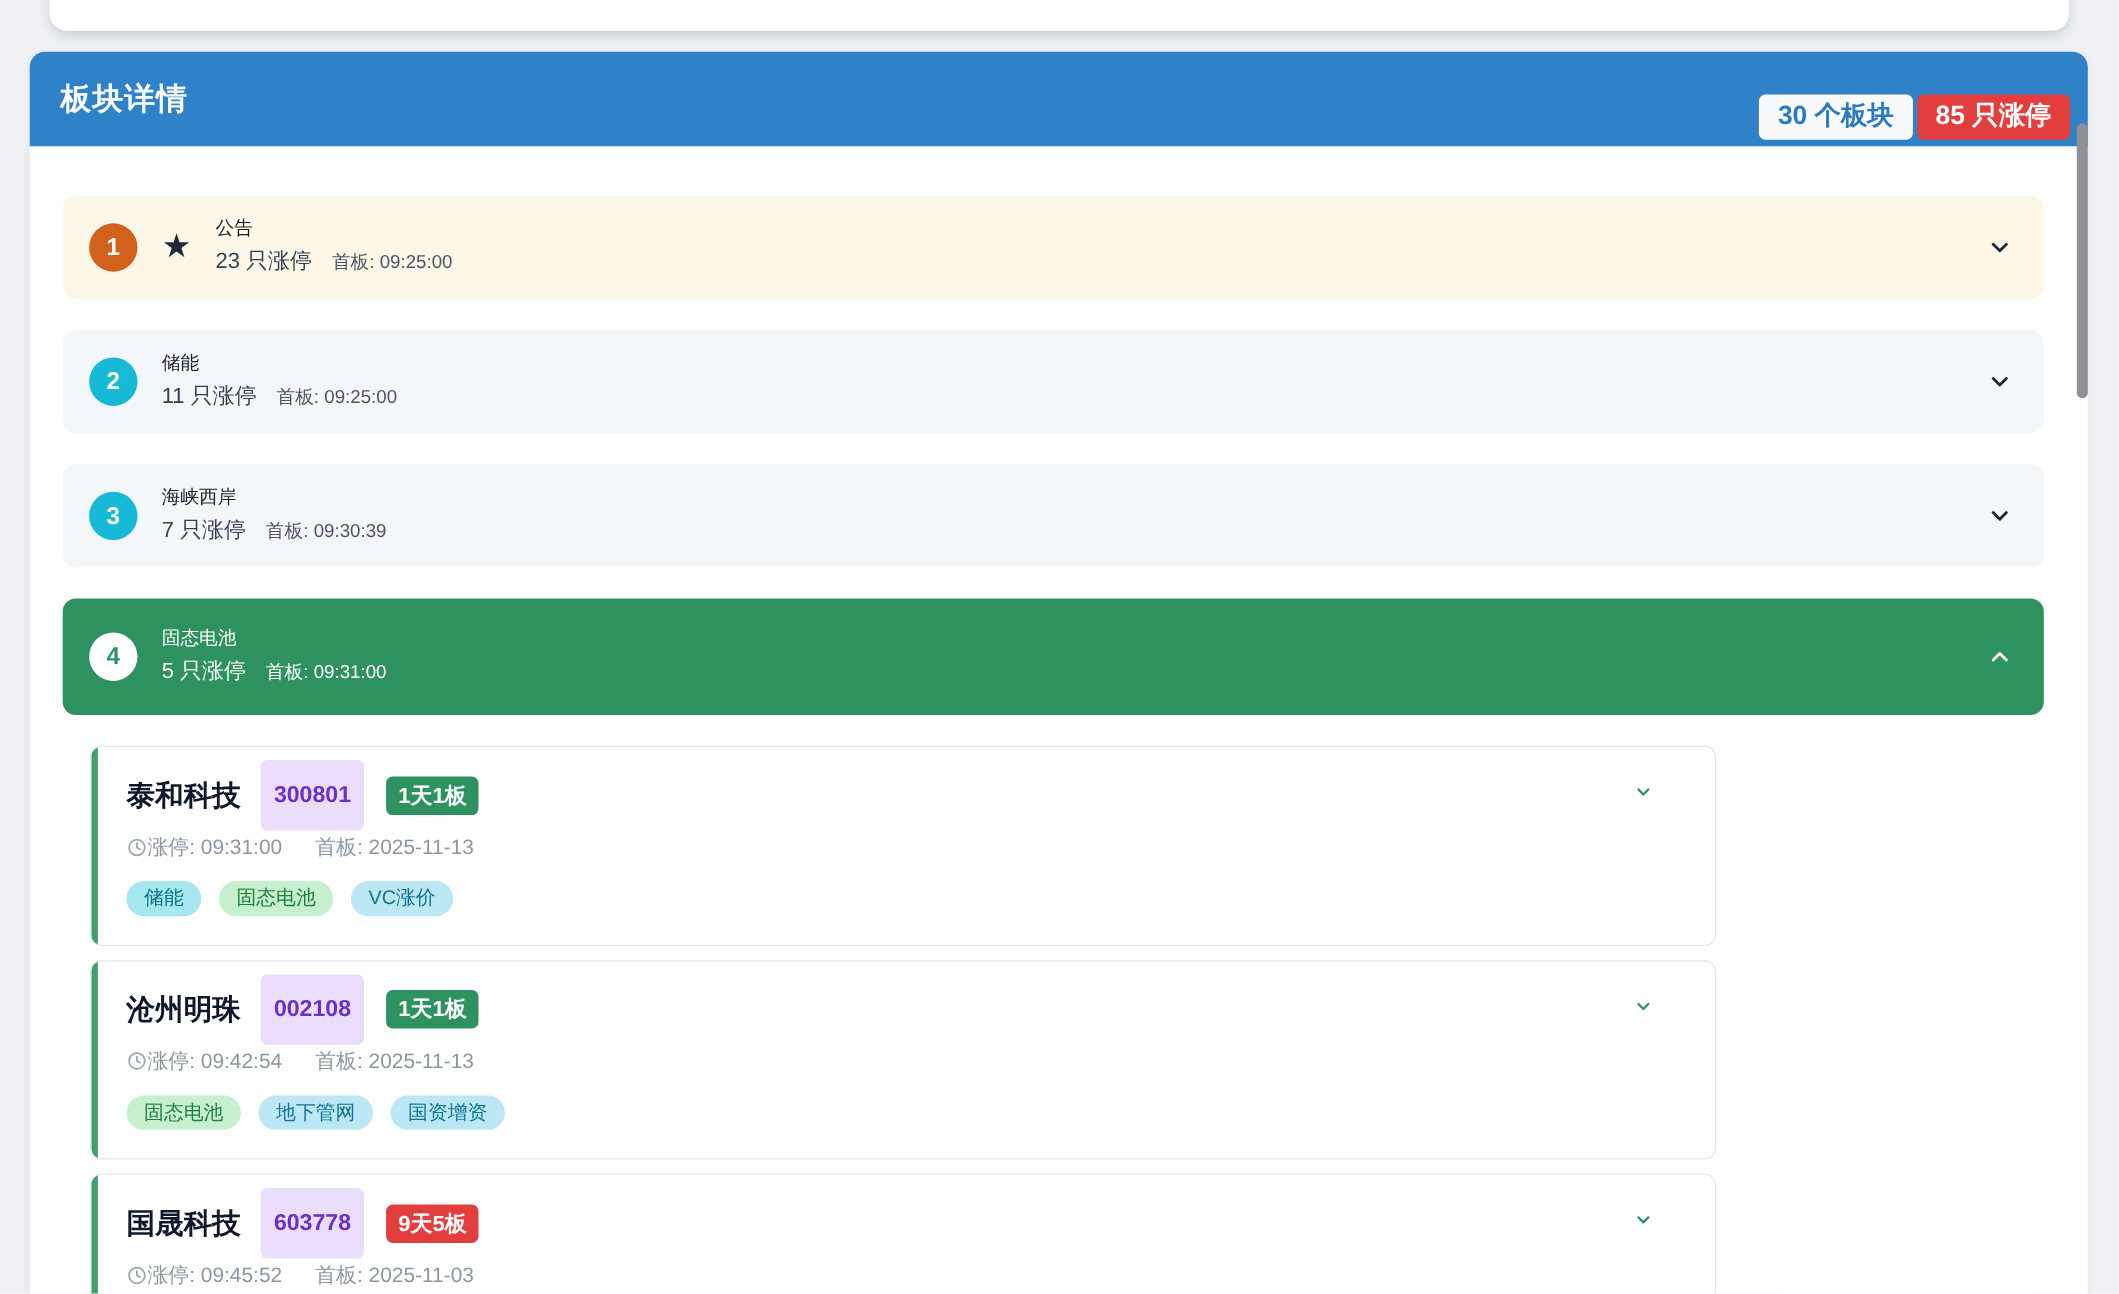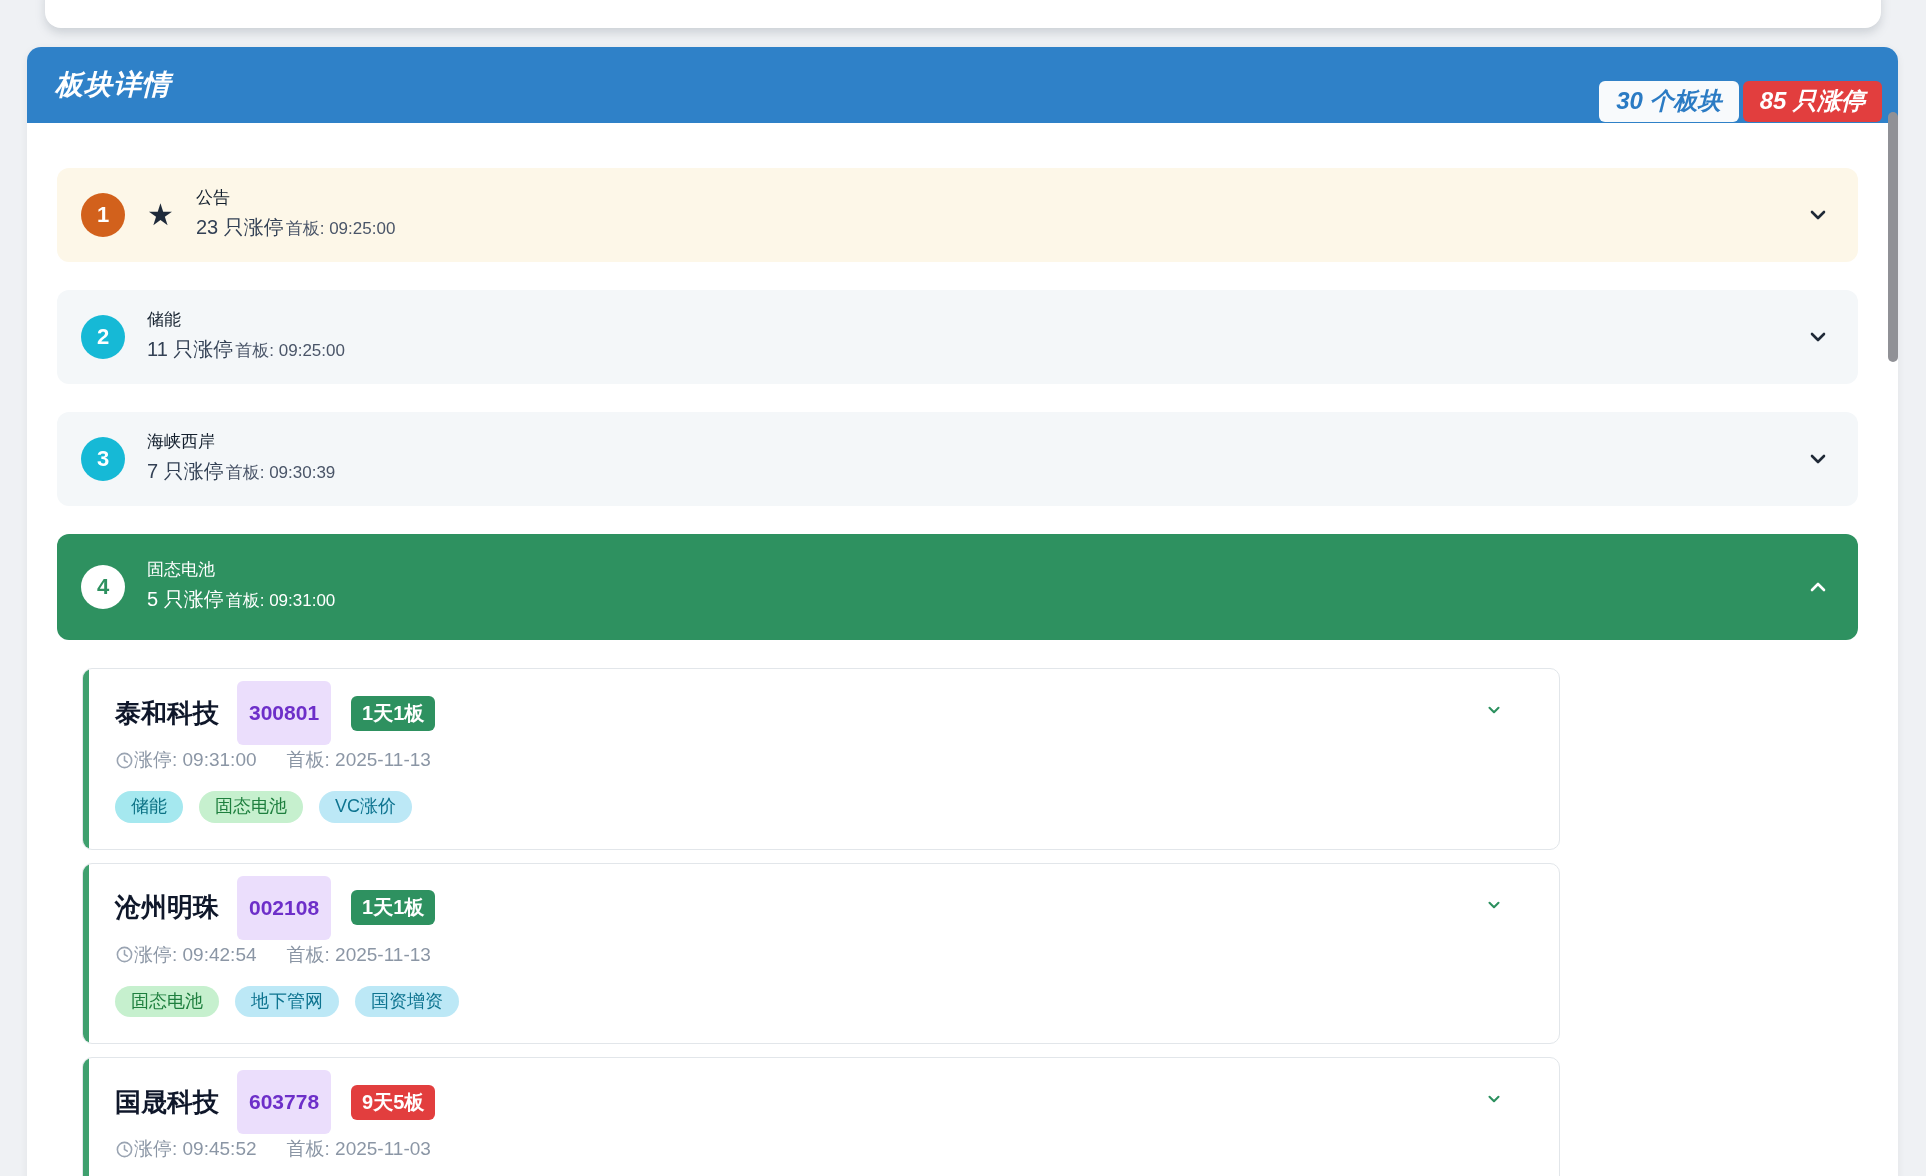--- a/index.html
+++ b/index.html
@@ -13,22 +13,22 @@
     position:absolute; left:45px; top:-20px; width:1836px; height:48px;
     background:#FFFFFF; border-radius:16px;
     box-shadow:0 5px 10px rgba(120,130,140,0.28);
   }
   .panel{
     position:absolute; left:27px; top:47px; width:1871px; height:1200px;
     background:#FFFFFF; border-radius:14px 14px 0 0;
     box-shadow:0 2px 8px rgba(0,0,0,0.06);
   }
   .panel-header{
-    height:76px; background:#2F81C8; border-radius:14px 14px 0 0;
-    display:flex; align-items:center; padding:0 16px 0 28px;font-style:italic;
+    height:86px; background:#2F81C8; border-radius:14px 14px 0 0;
+    display:flex; align-items:center; padding:0 16px 0 28px;
   }
   .panel-title{ color:#FFFFFF; font-size:28px; font-weight:bold; letter-spacing:1px; }
   .header-badges{ margin-left:auto; display:flex; gap:4px; align-items:center;margin-top:33px; }
   .badge-white{
     background:#F8FAFC; color:#2B7BC4; font-size:24px; font-weight:bold;
     padding:7px 17px; border-radius:6px; line-height:1.1;
   }
   .badge-red{
     background:#E23E3E; color:#FFFFFF; font-size:24px; font-weight:bold;
     padding:7px 17px; border-radius:6px; line-height:1.1;
@@ -49,21 +49,21 @@
     color:#FFFFFF; font-size:22px; font-weight:bold;
   }
   .rank-orange{ background:#D2611C; }
   .rank-cyan{ background:#16B9D6; }
   .rank-white{ background:#FFFFFF; color:#2E9160; }
 
   .star{ font-size:30px; color:#1E2A3A; margin-left:22px; line-height:1; }
 
   .sector-info{ margin-left:22px; display:flex; flex-direction:column; gap:6px; }
   .sector-name{ font-size:17px; font-weight:normal; color:#14202E; line-height:1.1; }
-  .sector-sub{ display:flex; align-items:baseline; gap:2px; }
+  .sector-sub{ display:flex; align-items:baseline; gap:18px; }
   .sector-count{ font-size:20px; color:#334155; }
   .sector-first{ font-size:17px; color:#4A5568; }
   .theme-green .sector-name,
   .theme-green .sector-count,
   .theme-green .sector-first{ color:#FFFFFF; }
 
   .chev{ margin-left:auto; color:#1F2937; flex:0 0 auto; }
   .theme-green .chev{ color:#FFFFFF; }
 
   .stock-cards{ margin-top:22px; margin-left:25px; display:flex; flex-direction:column; gap:13px; }

